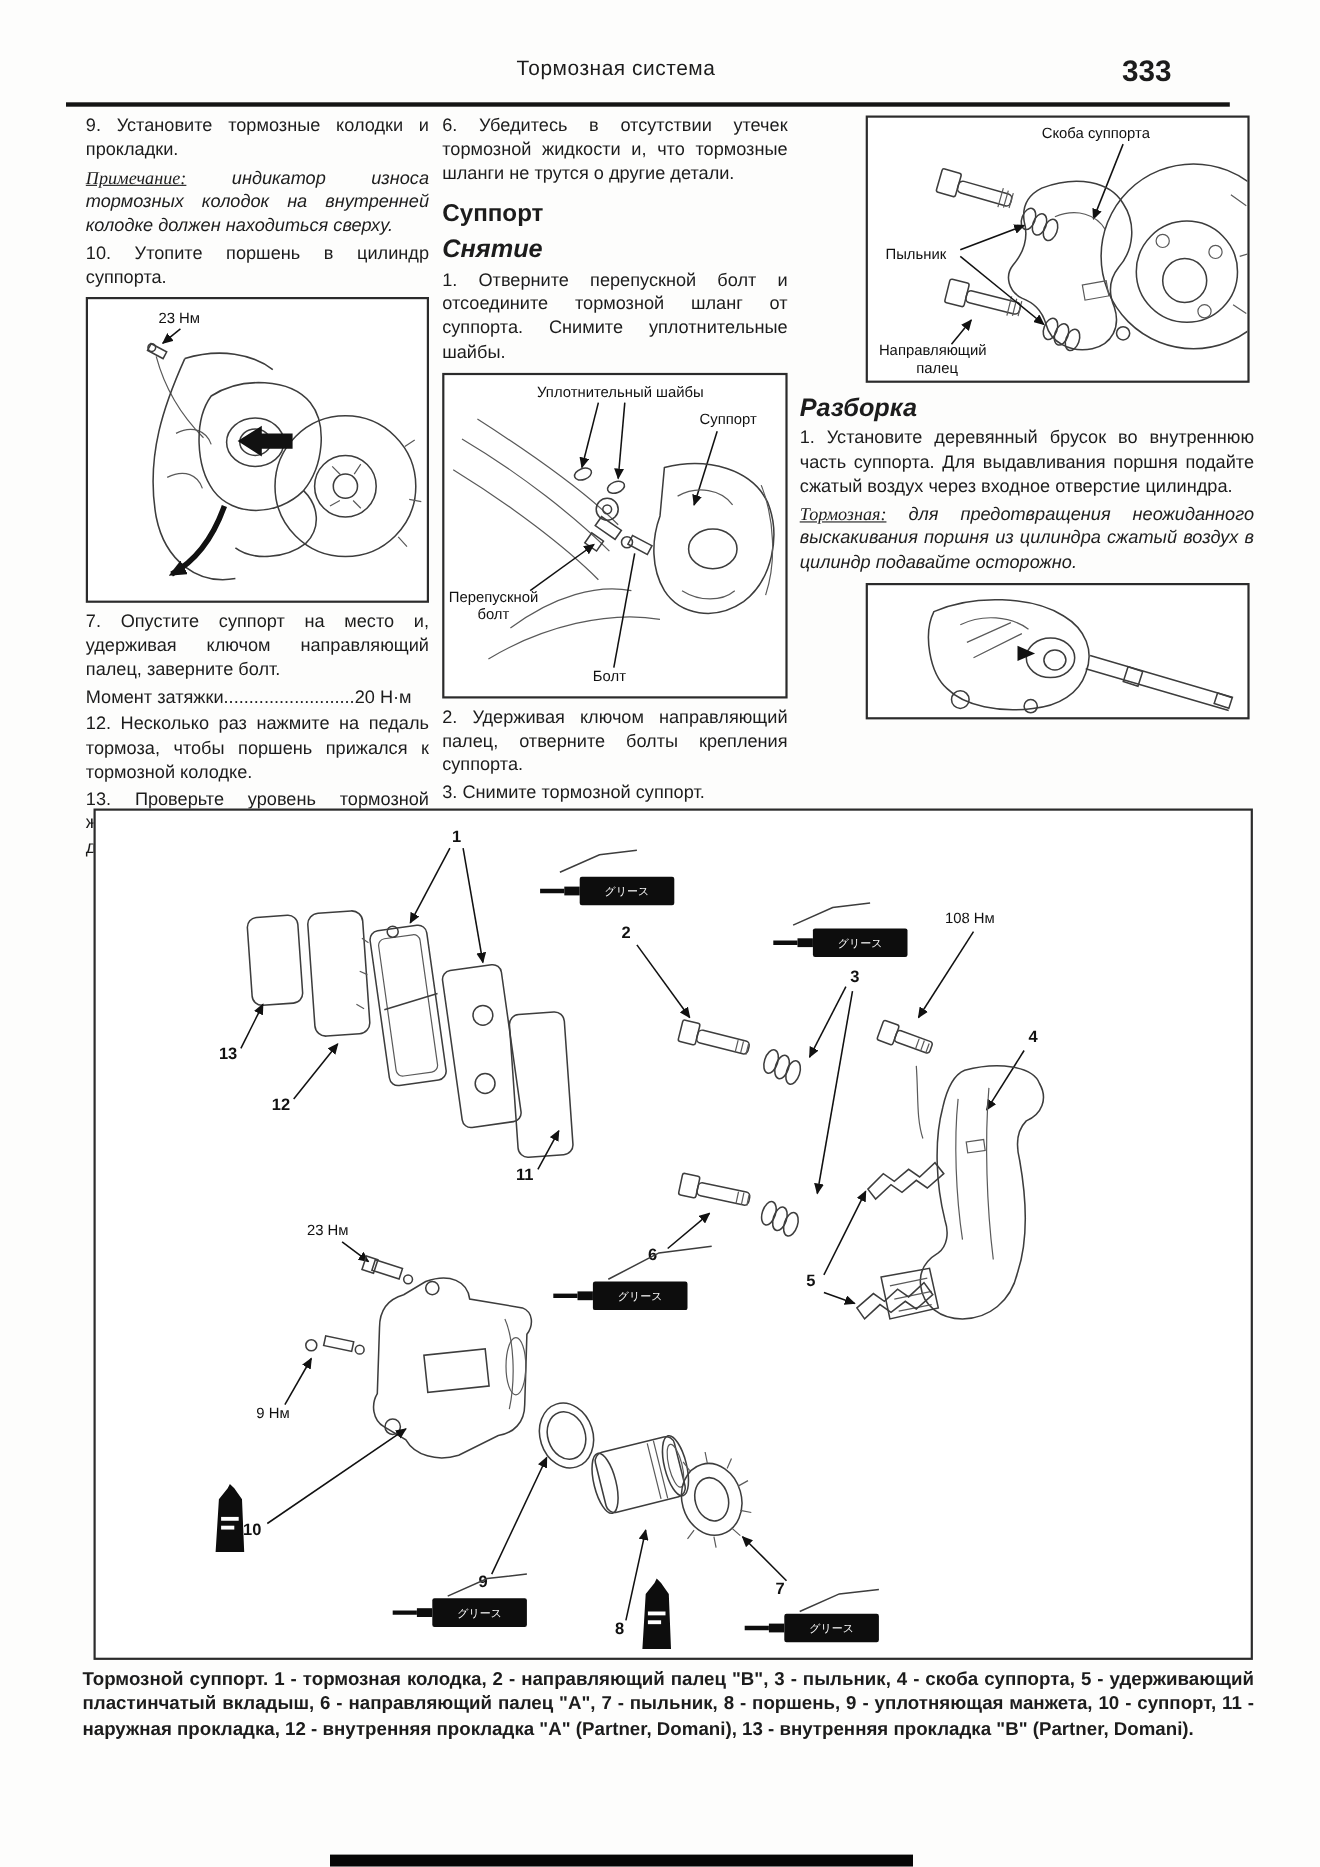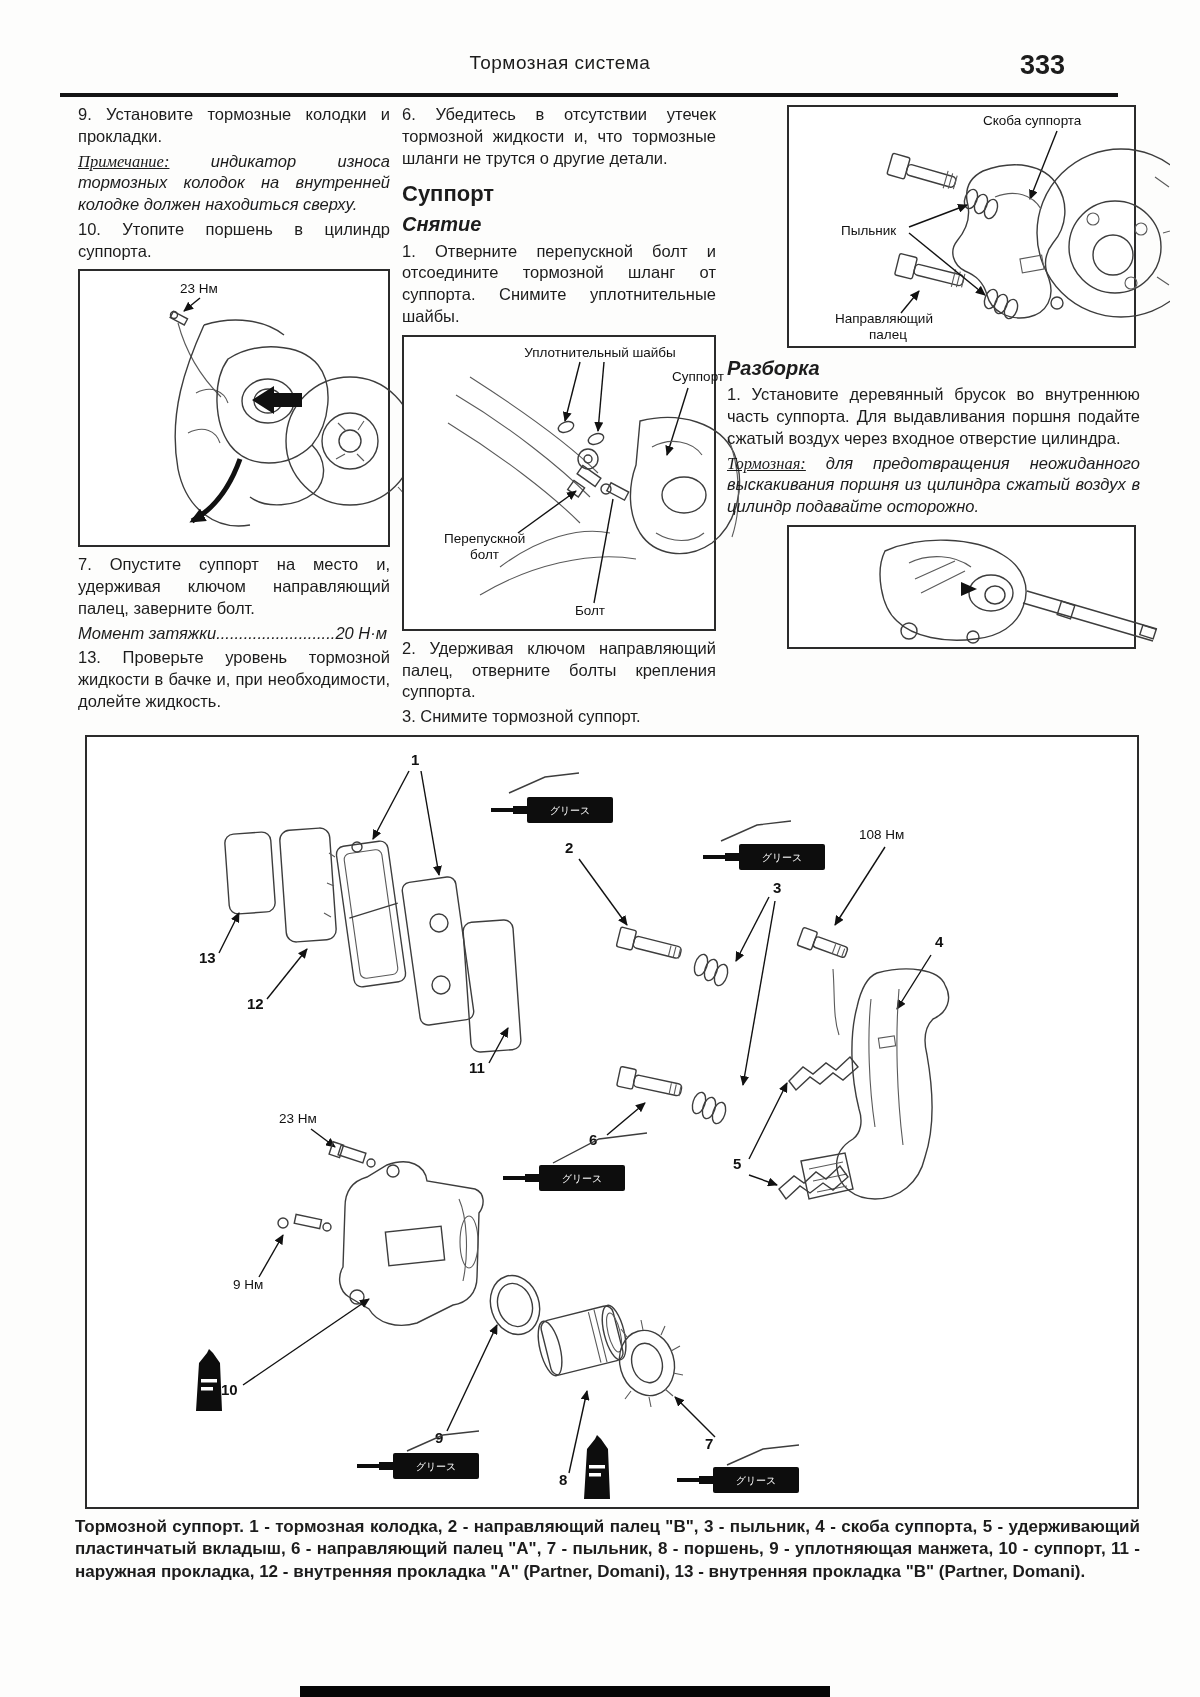--- a/index.html
+++ b/index.html
@@ -13,24 +13,24 @@
     font-size:27px;font-weight:bold;}
   .header-rule{position:absolute;top:93px;left:60px;width:1058px;height:4px;background:#141414;}
   .col{position:absolute;top:104px;font-size:16.5px;line-height:1.32;text-align:justify;}
   #col1{left:78px;width:312px;}
   #col2{left:402px;width:314px;}
   #col3{left:727px;width:413px;}
   .col p{margin:0 0 3px 0;}
   .it{font-style:italic;}
   .ul{text-decoration:underline;font-family:Liberation Serif, serif;}
   .h1{font-size:22px;font-weight:bold;margin:10px 0 3px 0;text-align:left;}
-  .h2{font-size:20px;font-weight:bold;font-style:italic;margin:3px 0 3px 0;text-align:left;}
-  .figbox{border:2px solid #2b2b2b;margin:7px 0;background:#fff;line-height:0;padding-left:36px;}
+  .h2{font-size:23px;font-weight:bold;font-style:italic;margin:3px 0 3px 0;text-align:left;}
+  .figbox{border:2px solid #2b2b2b;margin:7px 0;background:#fff;line-height:0;}
   .fig-indent{margin-left:60px;width:349px;box-sizing:border-box;}
-  .torque-line{display:flex;font-style:italic;white-space:nowrap;overflow:hidden;margin:2px 0 3px 0;}
+  .torque-line{display:flex;white-space:nowrap;overflow:hidden;margin:2px 0 3px 0;}
   .big-fig{position:absolute;left:85px;top:735px;width:1050px;height:770px;
     border:2px solid #2b2b2b;background:#fff;box-sizing:content-box;line-height:0;}
   .caption{position:absolute;left:75px;top:1516px;width:1065px;font-size:17px;
     font-weight:bold;line-height:1.32;text-align:justify;}
   .bottom-bar{position:absolute;left:300px;top:1686px;width:530px;height:11px;background:#060606;}
   svg{display:block;}
   svg text{font-family:"Liberation Sans",sans-serif;}
   .lbl{font-size:13.5px;fill:#111;}
   .num{font-size:15px;font-weight:bold;fill:#111;}
   .sk{stroke:#3d3d3d;stroke-width:1.4;fill:none;}
@@ -91,20 +91,21 @@
       <path d="M124,188 C114,216 98,238 76,250" stroke="#111" stroke-width="5" fill="none" marker-end="url(#m1b)"></path>
     </svg>
   </div>
 
   <p>7. Опустите суппорт на место и, удерживая ключом направляющий палец, заверните болт.</p>
   <div class="torque-line">
     <span>Момент затяжки</span>
     <span>..........................</span>
     <span>20 Н·м</span>
   </div>
+  <p>12. Несколько раз нажмите на педаль тормоза, чтобы поршень прижался к тормозной колодке.</p>
   <p>13. Проверьте уровень тормозной жидкости в бачке и, при необходимости, долейте жидкость.</p>
 </div>
 
 <div class="col" id="col2">
   <p>6. Убедитесь в отсутствии утечек тормозной жидкости и, что тормозные шланги не трутся о другие детали.</p>
   <div class="h1">Суппорт</div>
   <div class="h2">Снятие</div>
   <p>1. Отверните перепускной болт и отсоедините тормозной шланг от суппорта. Снимите уплотнительные шайбы.</p>
 
   <div class="figbox">

